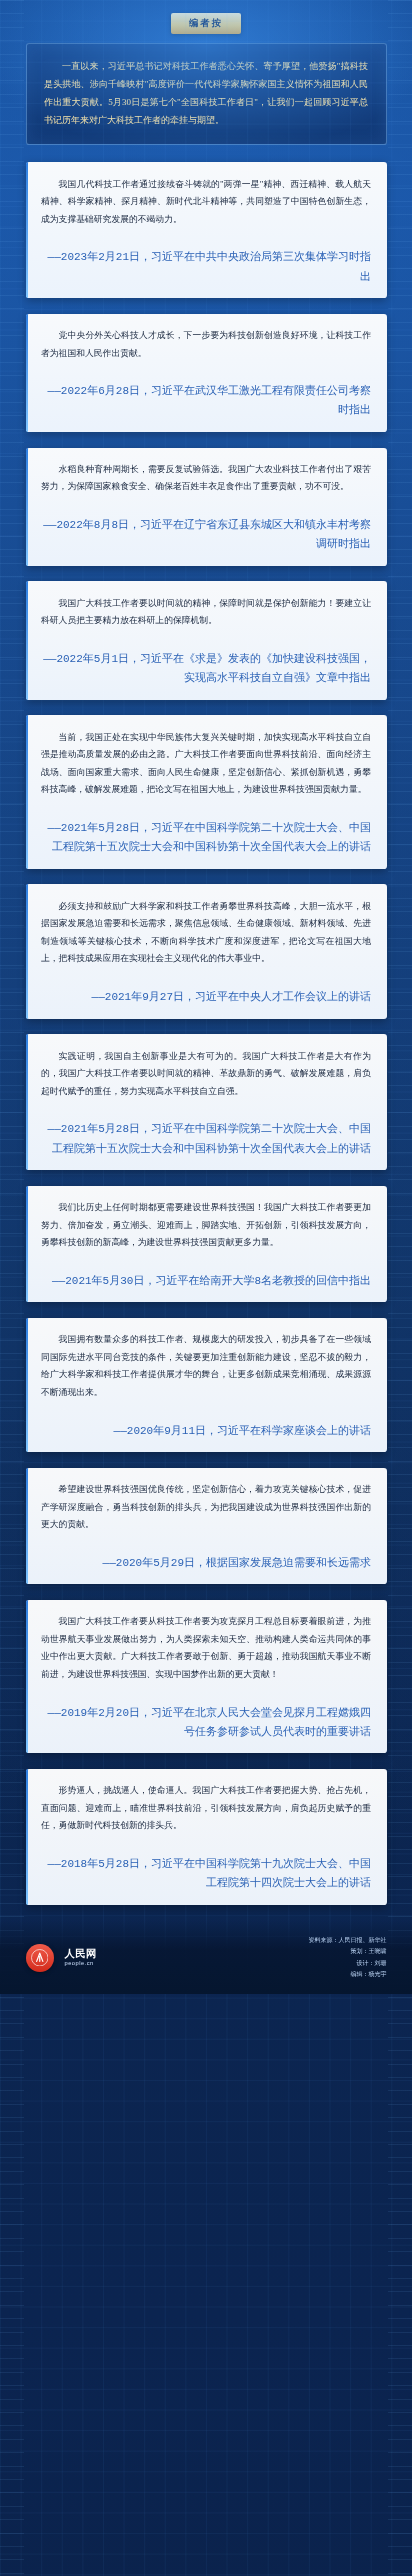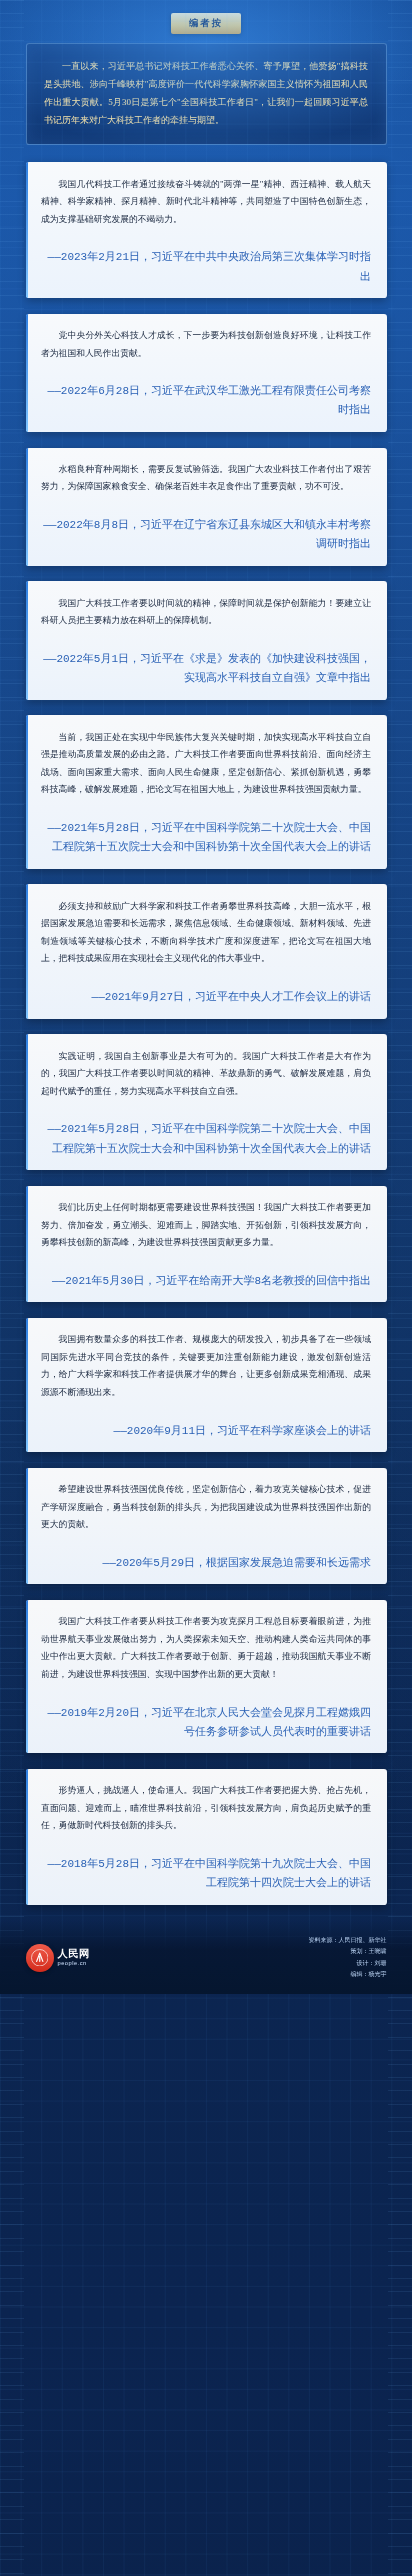--- a/index.html
+++ b/index.html
@@ -169,21 +169,21 @@
   .footer-inner {
     width: 361px;
     margin: 0 auto;
     display: flex;
     align-items: center;
     justify-content: space-between;
   }
   .logo-box {
     display: flex;
     align-items: center;
-    gap: 4px;
+    gap: 11px;
   }
   .logo-circle {
     width: 28px; height: 28px;
     border-radius: 50%;
     background: linear-gradient(180deg, #f05b4a 0%, #d32b1c 100%);
     display: flex;
     align-items: center;
     justify-content: center;
     box-shadow: 0 1px 4.1px rgba(0,0,0,0.35);
   }
@@ -256,21 +256,21 @@
       </div>
       <div class="qcard">
         <div class="qtext">实践证明，我国自主创新事业是大有可为的。我国广大科技工作者是大有作为的，我国广大科技工作者要以时间就的精神、革故鼎新的勇气、破解发展难题，肩负起时代赋予的重任，努力实现高水平科技自立自强。</div>
         <div class="qsource">——2021年5月28日，习近平在中国科学院第二十次院士大会、中国工程院第十五次院士大会和中国科协第十次全国代表大会上的讲话</div>
       </div>
       <div class="qcard">
         <div class="qtext">我们比历史上任何时期都更需要建设世界科技强国！我国广大科技工作者要更加努力、倍加奋发，勇立潮头、迎难而上，脚踏实地、开拓创新，引领科技发展方向，勇攀科技创新的新高峰，为建设世界科技强国贡献更多力量。</div>
         <div class="qsource">——2021年5月30日，习近平在给南开大学8名老教授的回信中指出</div>
       </div>
       <div class="qcard">
-        <div class="qtext">我国拥有数量众多的科技工作者、规模庞大的研发投入，初步具备了在一些领域同国际先进水平同台竞技的条件，关键要更加注重创新能力建设，激发创新创造活力，给广大科学家和科技工作者提供展才华的舞台，让更多创新成果竞相涌现、成果源源不断涌现出来。</div>
+        <div class="qtext">我国拥有数量众多的科技工作者、规模庞大的研发投入，初步具备了在一些领域同国际先进水平同台竞技的条件，关键要更加注重创新能力建设，坚忍不拔的毅力，给广大科学家和科技工作者提供展才华的舞台，让更多创新成果竞相涌现、成果源源不断涌现出来。</div>
         <div class="qsource">——2020年9月11日，习近平在科学家座谈会上的讲话</div>
       </div>
       <div class="qcard">
         <div class="qtext">希望建设世界科技强国优良传统，坚定创新信心，着力攻克关键核心技术，促进产学研深度融合，勇当科技创新的排头兵，为把我国建设成为世界科技强国作出新的更大的贡献。</div>
         <div class="qsource">——2020年5月29日，根据国家发展急迫需要和长远需求</div>
       </div>
       <div class="qcard">
         <div class="qtext">我国广大科技工作者要从科技工作者要为攻克探月工程总目标要着眼前进，为推动世界航天事业发展做出努力，为人类探索未知天空、推动构建人类命运共同体的事业中作出更大贡献。广大科技工作者要敢于创新、勇于超越，推动我国航天事业不断前进，为建设世界科技强国、实现中国梦作出新的更大贡献！</div>
         <div class="qsource">——2019年2月20日，习近平在北京人民大会堂会见探月工程嫦娥四号任务参研参试人员代表时的重要讲话</div>
       </div>

